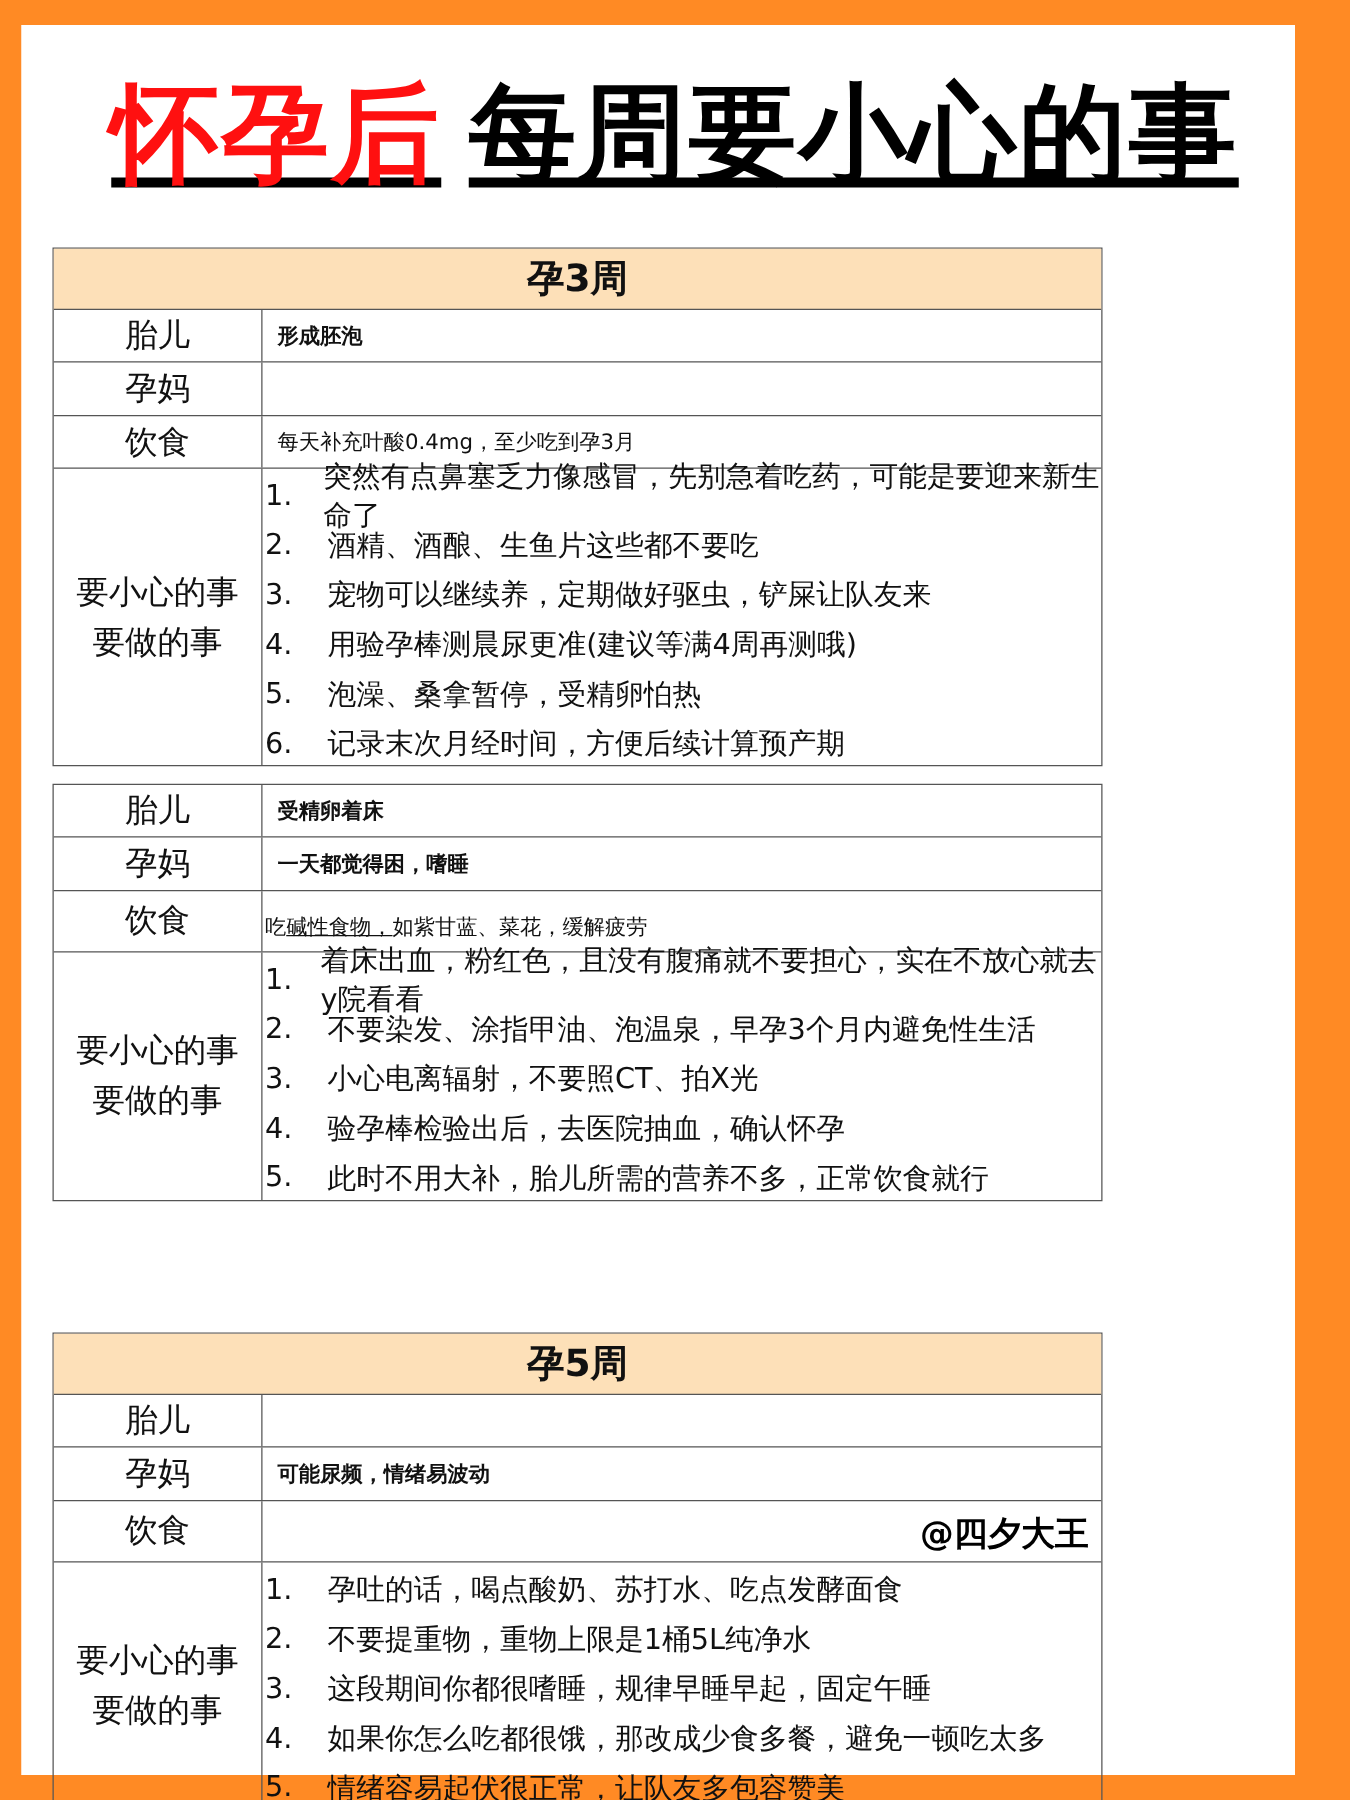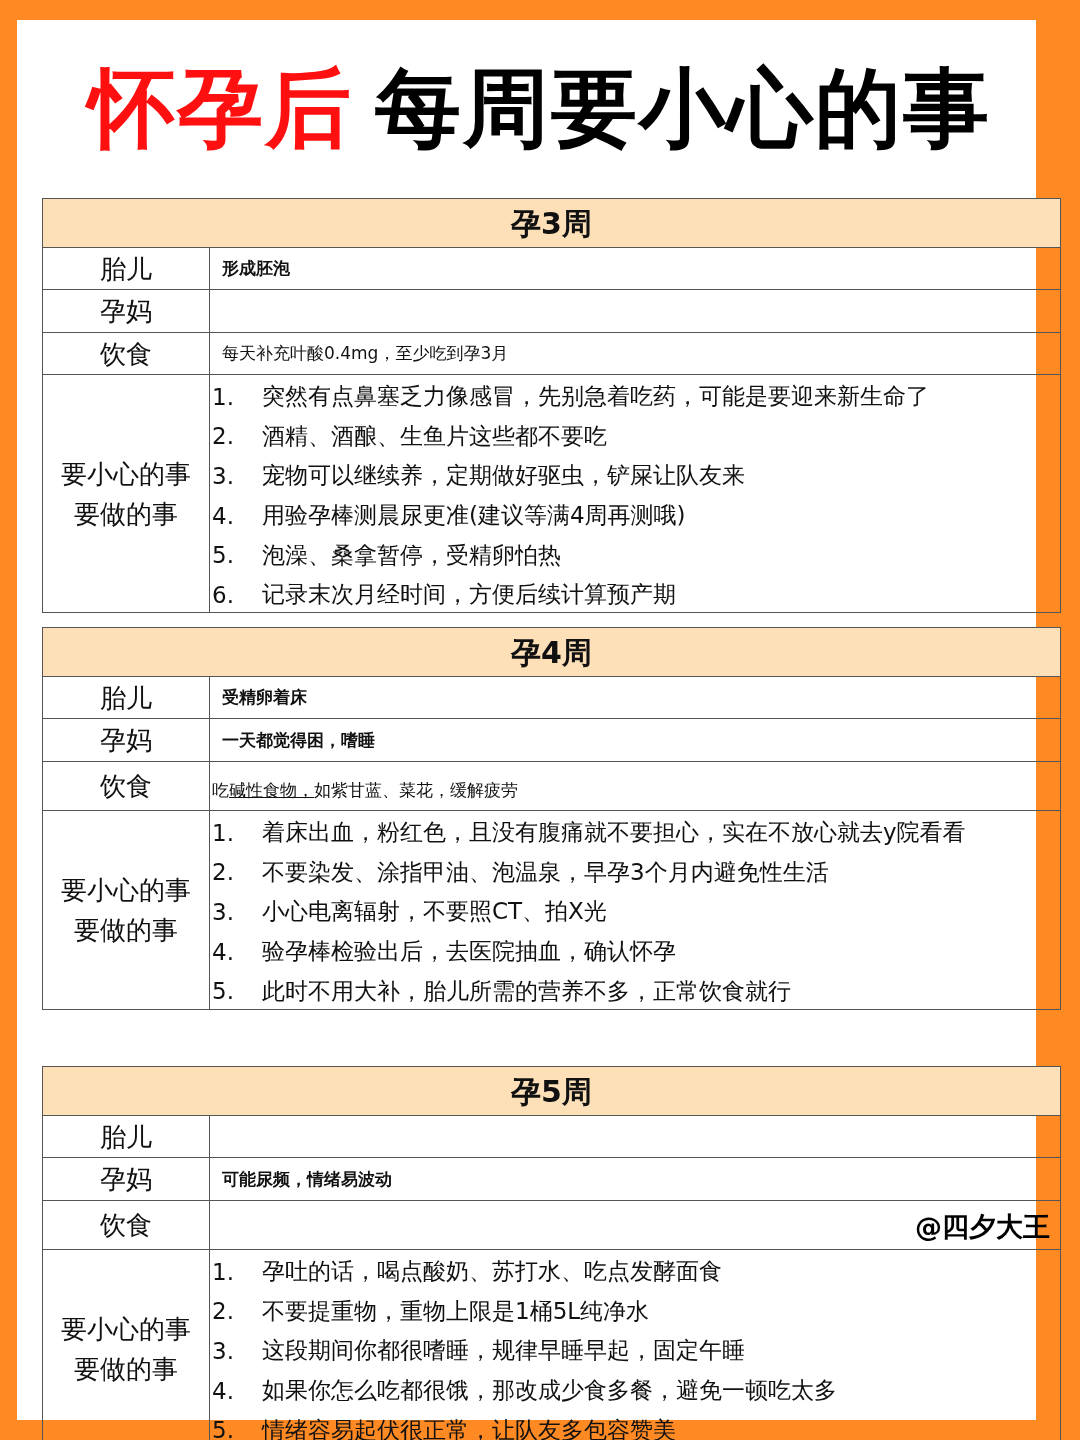--- a/index.html
+++ b/index.html
@@ -16,27 +16,28 @@
     width: 1019px; height: 1400px;
     background: #ffffff;
   }
   .title {
     position: absolute;
     left: 0; top: 58px; width: 1080px;
     text-align: center;
     font-size: 86px; font-weight: bold;
     letter-spacing: 2px;
     line-height: 100px;
+    text-decoration: underline;
   }
   .title .red { color: #ff1010; }
   .title .black { color: #000; margin-left: 22px; }
 
   .week {
     position: absolute;
-    left: 42px; width: 1019px;
+    left: 42px; width: 840px;
     border: 1.5px solid #555;
     box-sizing: border-box;
   }
   .week-header {
     background: #fde0b8;
     height: 48px;
     border-bottom: 1.5px solid #555;
     text-align: center;
     font-weight: bold;
     font-size: 30px;
@@ -128,21 +129,20 @@
         </div>
       <div class="list-item">
           <span class="num">6.</span>
           <span>记录末次月经时间，方便后续计算预产期</span>
         </div>
     </div>
   </div>
 </div>
 
 <div class="week" style="top:627px;">
-  <div class="week-header">孕4周</div>
   <div class="row" style="height:42px;">
     <div class="label">胎儿</div>
     <div class="value bold">受精卵着床</div>
   </div>
   <div class="row" style="height:43px;">
     <div class="label">孕妈</div>
     <div class="value bold">一天都觉得困，嗜睡</div>
   </div>
   <div class="row" style="height:49px;">
     <div class="label">饮食</div>

